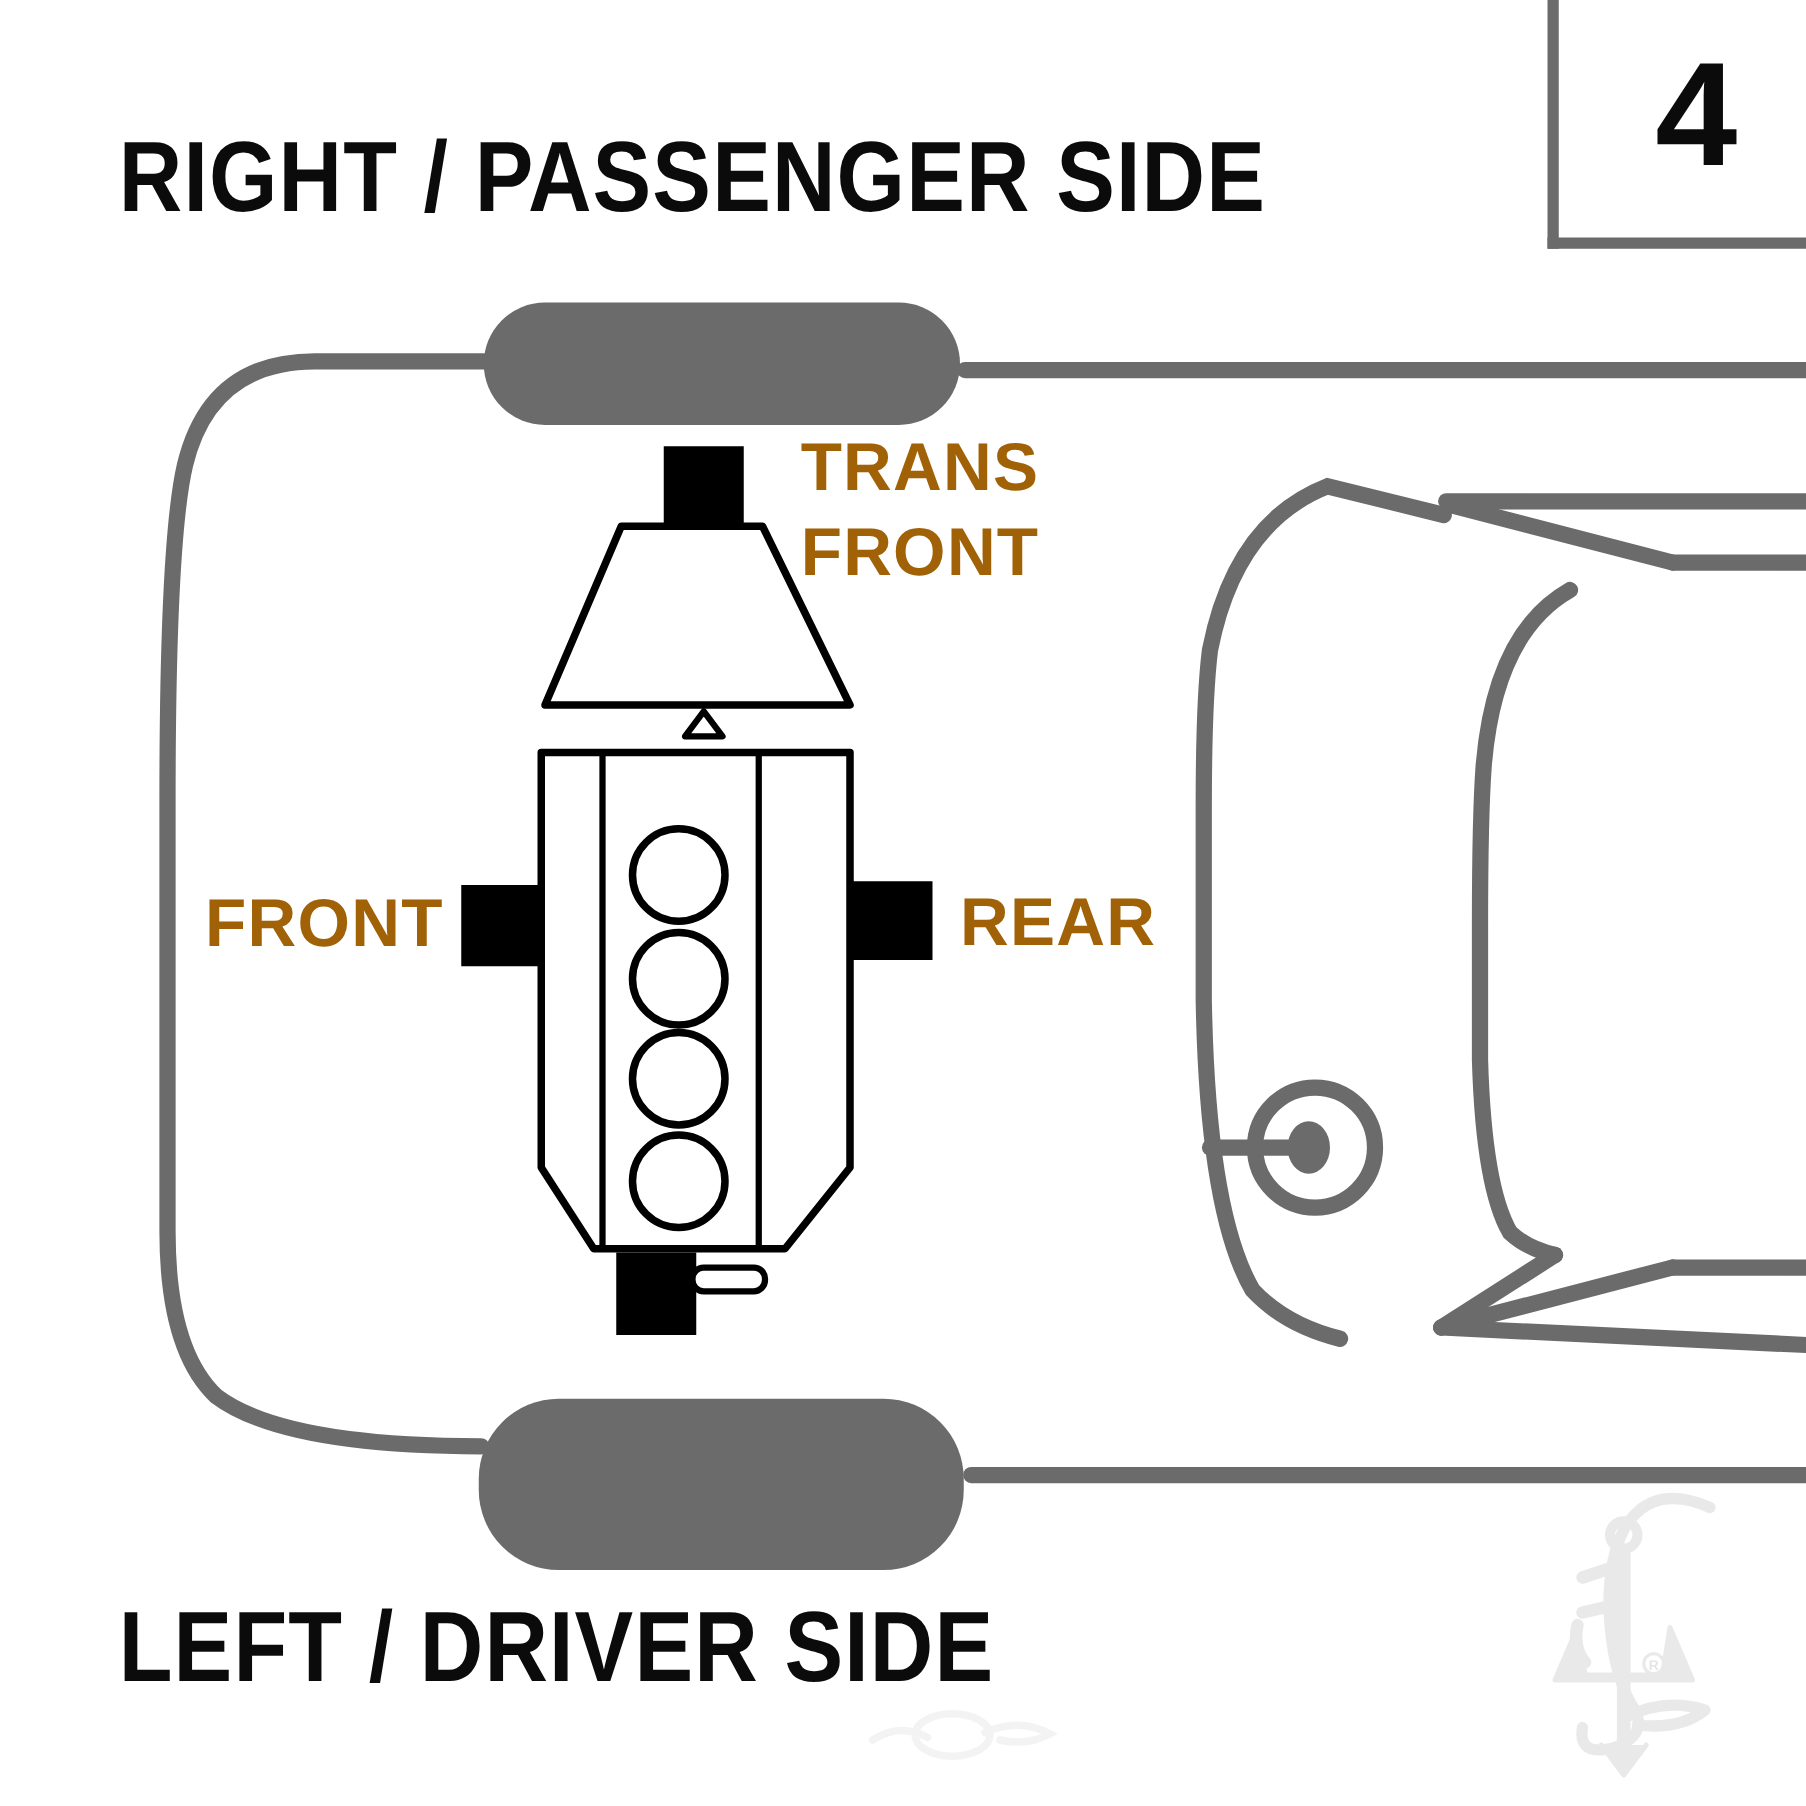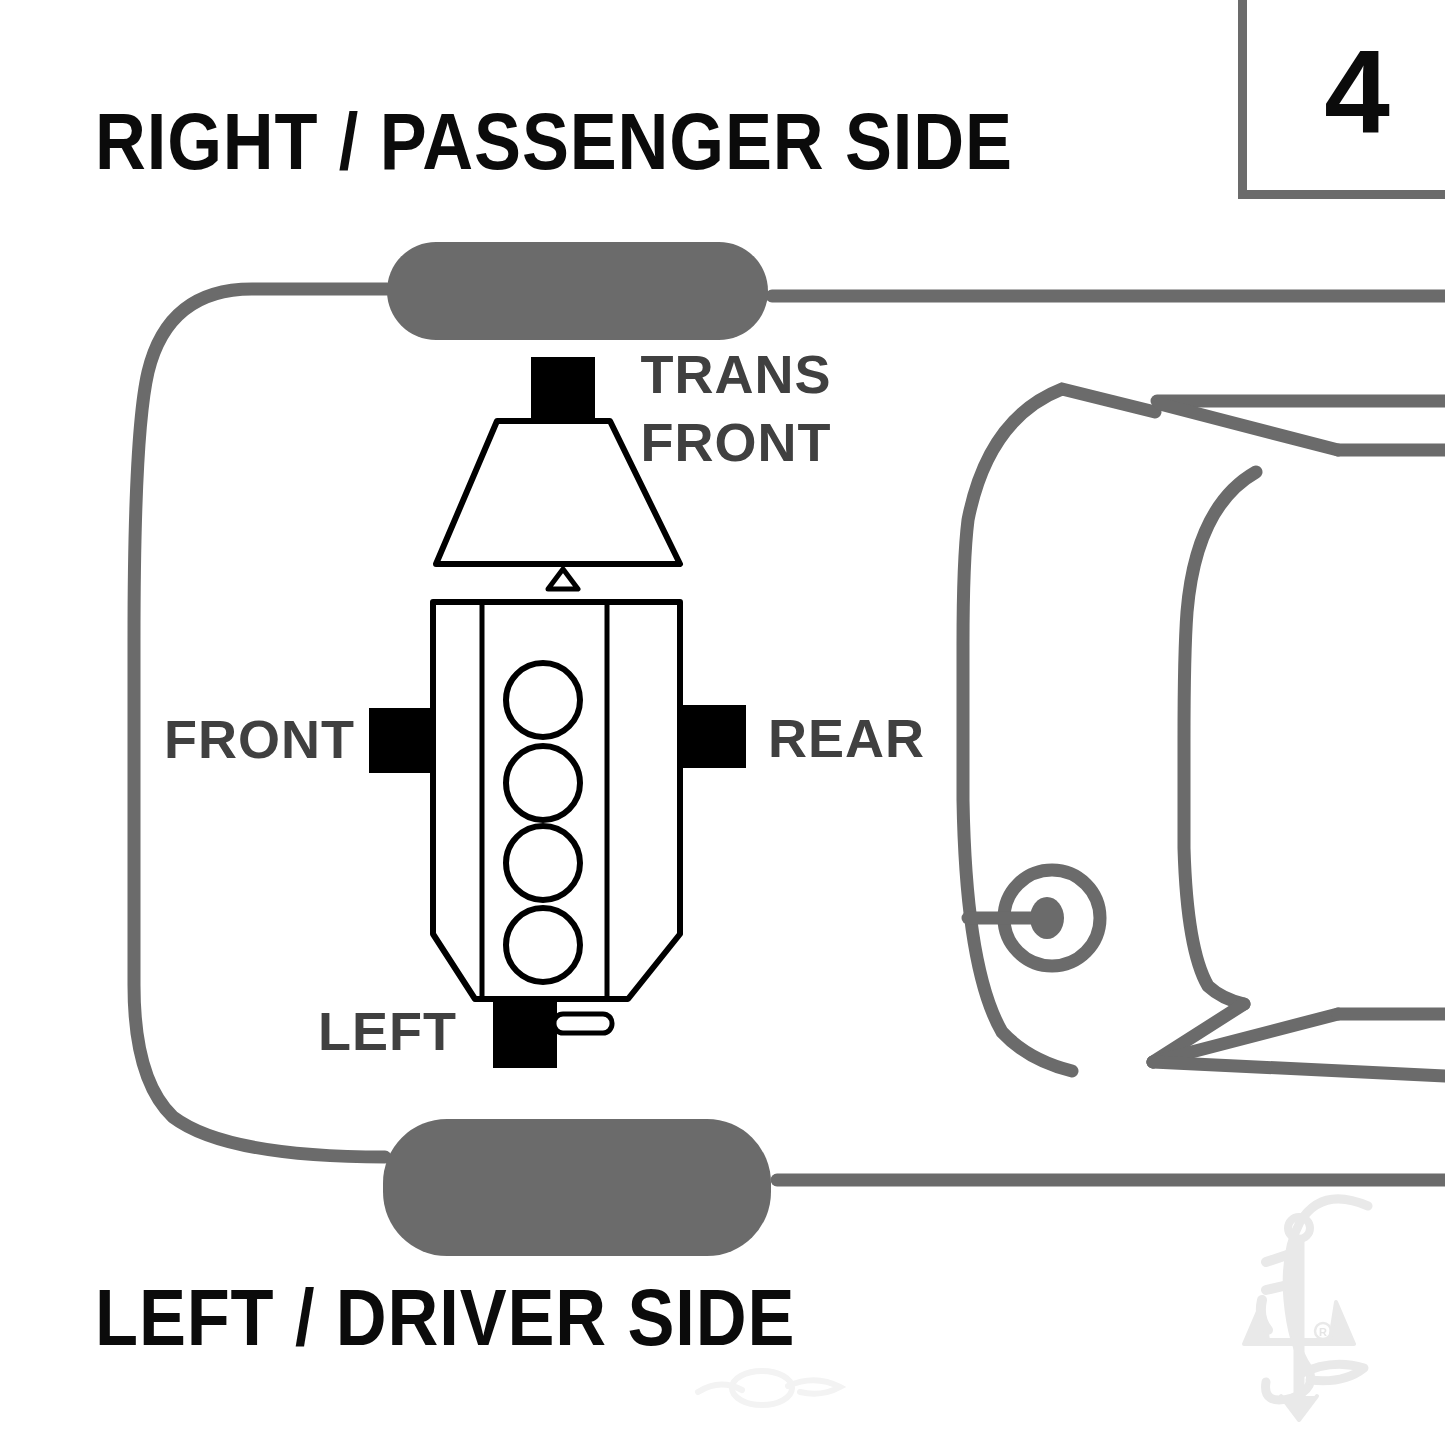--- a/index.html
+++ b/index.html
@@ -3,21 +3,21 @@
 <meta charset="utf-8">
 <style>
   html,body{margin:0;padding:0;background:#fff;}
   #stage{position:relative;width:1445px;height:1445px;background:#ffffff;overflow:hidden;
          font-family:"Liberation Sans", sans-serif;}
   #carsvg{position:absolute;left:0;top:0;}
   .title{position:absolute;font-weight:bold;color:#0b0b0b;white-space:nowrap;
          transform:scaleX(0.88);transform-origin:left top;letter-spacing:1px;}
   #title-top{left:95px;top:96px;font-size:80px;}
   #title-bottom{left:95px;top:1272px;font-size:80px;}
-  .mount-label{position:absolute;font-weight:bold;color:#404040;font-size:54px;
+  .mount-label{position:absolute;font-weight:bold;color:#a16207;font-size:54px;
                letter-spacing:1px;line-height:1.25;white-space:nowrap;}
   #label-trans{left:630px;top:341px;width:212px;text-align:center;}
   #label-front{left:164px;top:706px;}
   #label-rear{left:768px;top:705px;text-align:right;}
   #label-left{left:318px;top:998px;}
   #fig-box{position:absolute;left:1238px;top:-12px;width:220px;height:202px;
            border-left:9px solid #6b6b6b;border-bottom:9px solid #6b6b6b;
            background:#ffffff;display:flex;align-items:center;justify-content:center;}
   #fig-box span{font-size:118px;font-weight:bold;color:#0b0b0b;padding-top:6px;}
 </style>
@@ -118,15 +118,14 @@
 
   <div id="label-trans" class="mount-label">
     <div>TRANS</div>
     <div>FRONT</div>
   </div>
 
   <div id="label-front" class="mount-label">FRONT</div>
 
   <div id="label-rear" class="mount-label">REAR</div>
 
-  <div id="label-left" class="mount-label">LEFT</div>
 
 </div>
 
 </body></html>

